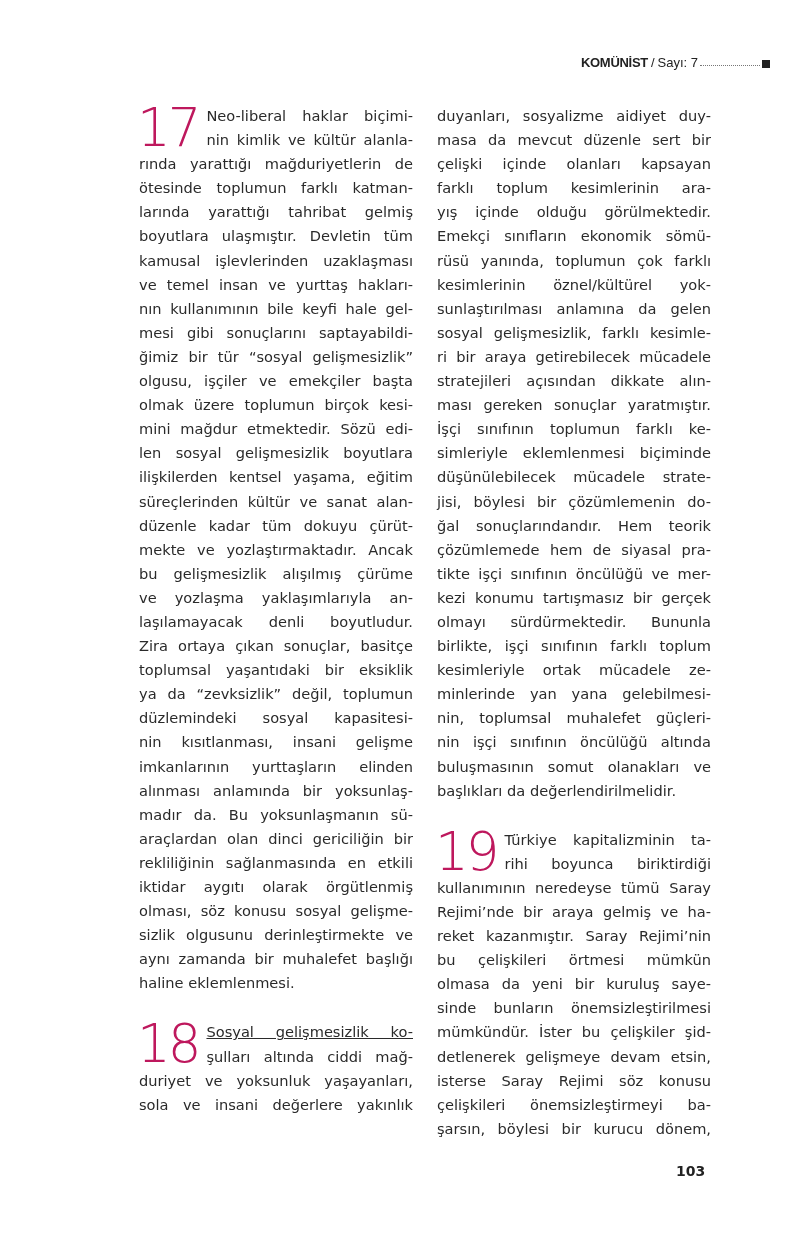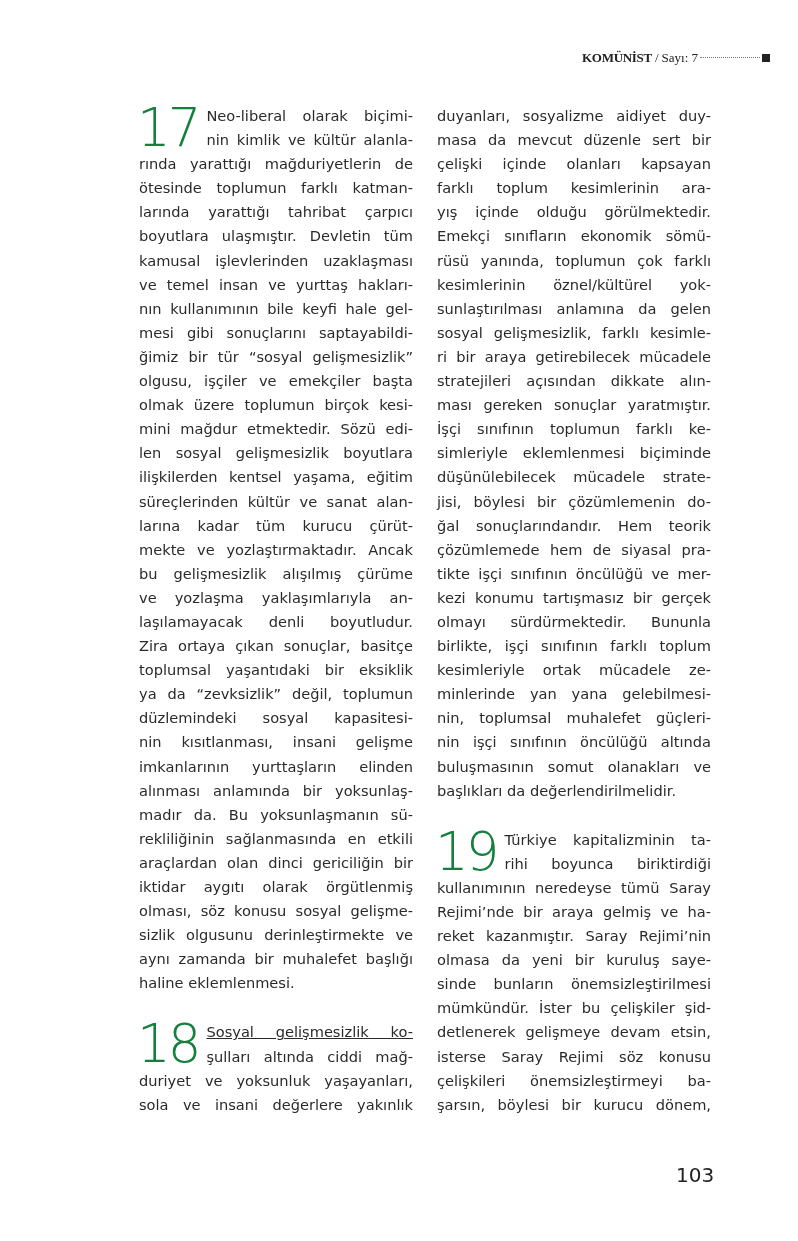--- a/index.html
+++ b/index.html
@@ -1,96 +1,96 @@
 <!DOCTYPE html>
 <html><head>
 <meta charset="utf-8">
 <style>
   html, body { margin: 0; padding: 0; background: #ffffff; }
   body { width: 798px; height: 1241px; position: relative; overflow: hidden; }
   .header {
     position: absolute; top: 50px; left: 520px; width: 250px; height: 24px;
-    display: flex; align-items: flex-start; justify-content: flex-end;
-    font-family: Liberation Serif, serif; font-size: 13px; color: #222;
+    display: flex; align-items: center; justify-content: flex-end;
+    font-family: Liberation Sans, sans-serif; font-size: 13px; color: #222;
   }
   .header .pub { font-weight: bold; letter-spacing: -0.3px; }
   .header .sep { margin: 0 3px; }
   .header .issue { }
   .header .dots {
     width: 60px; height: 1px; margin-left: 2px; margin-top: 6px;
     border-bottom: 1px dotted #777;
   }
   .header .square { width: 8px; height: 8px; background: #222; margin-left: 2px; margin-top: 4px; }
 
   .col {
     position: absolute; top: 104px; width: 274px;
     font-family: "DejaVu Sans", sans-serif; font-size: 14.6px; line-height: 24.1px;
     color: #2a2a2a; text-align: justify; hyphens: manual;
   }
   .col.left { left: 139px; }
   .col.right { left: 437px; }
   .para { margin: 0 0 25px 0; }
   .dropcap {
     float: left; font-family: "DejaVu Sans", sans-serif; font-weight: 300;
-    font-size: 53px; line-height: 44px; margin: 2px 8px 0 -2px; color: #15803d;
+    font-size: 53px; line-height: 44px; margin: 2px 8px 0 -2px; color: #be185d;
     letter-spacing: -3px;
   }
   .line { display: block; text-align: justify; text-align-last: justify; height: 24.1px; white-space: nowrap; }
   .line.last { text-align-last: left; }
   .pagenum {
     position: absolute; top: 1163px; left: 676px;
-    font-family: "DejaVu Sans", sans-serif; font-weight: normal; font-size: 20px; color: #222;
+    font-family: "DejaVu Sans", sans-serif; font-weight: bold; font-size: 14px; color: #222;
   }
 </style>
 </head>
 <body>
 
 <div class="header">
   <span class="pub">KOMÜNİST</span>
   <span class="sep">/</span>
   <span class="issue">Sayı: 7</span>
   <span class="dots"></span>
   <span class="square"></span>
 </div>
 
 <div class="col left" id="col-left">
     <div class="para">
       <span class="dropcap">17</span>
-      <span class="line" style="display: block;">Neo-liberal olarak biçimi-</span>
+      <span class="line" style="display: block;">Neo-liberal haklar biçimi-</span>
       <span class="line">nin kimlik ve kültür alanla-</span>
       <span class="line">rında yarattığı mağduriyetlerin de</span>
       <span class="line">ötesinde toplumun farklı katman-</span>
-      <span class="line">larında yarattığı tahribat çarpıcı</span>
+      <span class="line">larında yarattığı tahribat gelmiş</span>
       <span class="line">boyutlara ulaşmıştır. Devletin tüm</span>
       <span class="line">kamusal işlevlerinden uzaklaşması</span>
       <span class="line">ve temel insan ve yurttaş hakları-</span>
       <span class="line">nın kullanımının bile keyfi hale gel-</span>
       <span class="line">mesi gibi sonuçlarını saptayabildi-</span>
       <span class="line">ğimiz bir tür “sosyal gelişmesizlik”</span>
       <span class="line">olgusu, işçiler ve emekçiler başta</span>
       <span class="line">olmak üzere toplumun birçok kesi-</span>
       <span class="line">mini mağdur etmektedir. Sözü edi-</span>
       <span class="line">len sosyal gelişmesizlik boyutlara</span>
       <span class="line">ilişkilerden kentsel yaşama, eğitim</span>
       <span class="line">süreçlerinden kültür ve sanat alan-</span>
-      <span class="line">larına kadar tüm kurucu çürüt-</span>
+      <span class="line">düzenle kadar tüm dokuyu çürüt-</span>
       <span class="line">mekte ve yozlaştırmaktadır. Ancak</span>
       <span class="line">bu gelişmesizlik alışılmış çürüme</span>
       <span class="line">ve yozlaşma yaklaşımlarıyla an-</span>
       <span class="line">laşılamayacak denli boyutludur.</span>
       <span class="line">Zira ortaya çıkan sonuçlar, basitçe</span>
       <span class="line">toplumsal yaşantıdaki bir eksiklik</span>
       <span class="line">ya da “zevksizlik” değil, toplumun</span>
       <span class="line">düzlemindeki sosyal kapasitesi-</span>
       <span class="line">nin kısıtlanması, insani gelişme</span>
       <span class="line">imkanlarının yurttaşların elinden</span>
       <span class="line">alınması anlamında bir yoksunlaş-</span>
       <span class="line">madır da. Bu yoksunlaşmanın sü-</span>
+      <span class="line">araçlardan olan dinci gericiliğin bir</span>
       <span class="line">rekliliğinin sağlanmasında en etkili</span>
-      <span class="line">araçlardan olan dinci gericiliğin bir</span>
       <span class="line">iktidar aygıtı olarak örgütlenmiş</span>
       <span class="line">olması, söz konusu sosyal gelişme-</span>
       <span class="line">sizlik olgusunu derinleştirmekte ve</span>
       <span class="line">aynı zamanda bir muhalefet başlığı</span>
       <span class="line last">haline eklemlenmesi.</span>
     </div>
     <div class="para">
       <span class="dropcap">18</span>
       <span class="line" style="display: block; text-decoration: underline;">Sosyal gelişmesizlik ko-</span>
       <span class="line">şulları altında ciddi mağ-</span>
@@ -130,20 +130,21 @@
       <span class="line">buluşmasının somut olanakları ve</span>
       <span class="line last">başlıkları da değerlendirilmelidir.</span>
     </div>
     <div class="para">
       <span class="dropcap">19</span>
       <span class="line" style="display: block;">Türkiye kapitalizminin ta-</span>
       <span class="line">rihi boyunca biriktirdiği</span>
       <span class="line">kullanımının neredeyse tümü Saray</span>
       <span class="line">Rejimi’nde bir araya gelmiş ve ha-</span>
       <span class="line">reket kazanmıştır. Saray Rejimi’nin</span>
+      <span class="line">bu çelişkileri örtmesi mümkün</span>
       <span class="line">olmasa da yeni bir kuruluş saye-</span>
       <span class="line">sinde bunların önemsizleştirilmesi</span>
       <span class="line">mümkündür. İster bu çelişkiler şid-</span>
       <span class="line">detlenerek gelişmeye devam etsin,</span>
       <span class="line">isterse Saray Rejimi söz konusu</span>
       <span class="line">çelişkileri önemsizleştirmeyi ba-</span>
       <span class="line">şarsın, böylesi bir kurucu dönem,</span>
     </div>
   </div>
 

